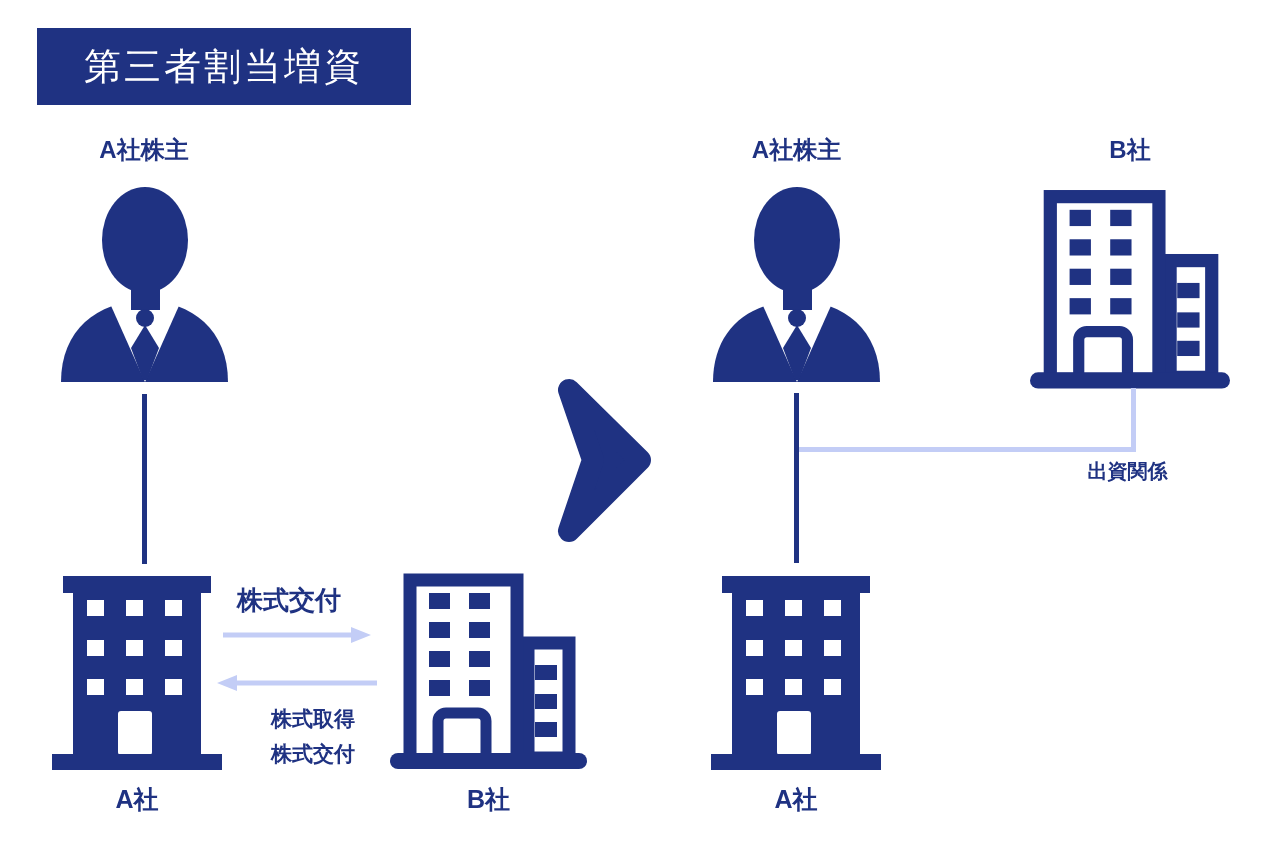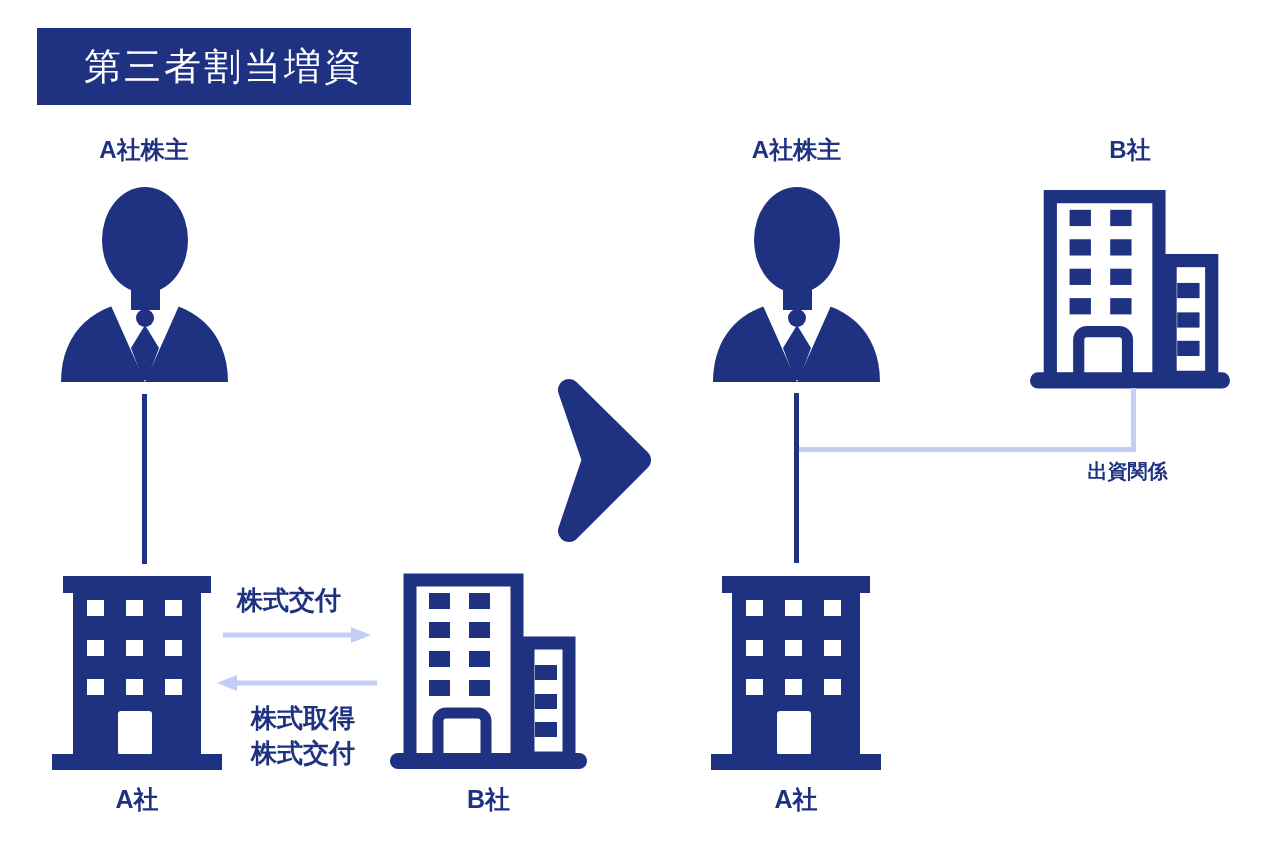--- a/index.html
+++ b/index.html
@@ -25,21 +25,21 @@
   
   .before-shareholder-label{left:60px;top:134px;width:168px;font-size:24px;}
   .before-person{left:61px;top:184px;width:167px;height:198px;}
   .before-owner-line{left:142px;top:394px;width:5px;height:170px;background:var(--primary);}
   .before-company-a{left:52px;top:571px;width:170px;height:199px;}
   .before-company-a-label{left:52px;top:783px;width:170px;font-size:25px;}
 
   .flow-right-label{left:210px;top:584px;width:158px;font-size:26px;}
   .arrow-right{left:221px;top:624px;}
   .arrow-left{left:215px;top:672px;}
-  .flow-left-label{left:224px;top:701px;width:158px;font-size:26px;line-height:35px;}
+  .flow-left-label{left:234px;top:701px;width:158px;font-size:21px;line-height:35px;}
 
   .before-company-b{left:390px;top:570px;width:197px;height:200px;}
   .before-company-b-label{left:390px;top:783px;width:197px;font-size:25px;}
 
   .big-chevron{left:552px;top:373px;width:110px;height:175px;}
 
   
   .after-shareholder-label{left:713px;top:134px;width:167px;font-size:24px;}
   .after-person{left:713px;top:184px;width:167px;height:198px;}
   .after-company-b-label{left:1030px;top:134px;width:200px;font-size:24px;}

